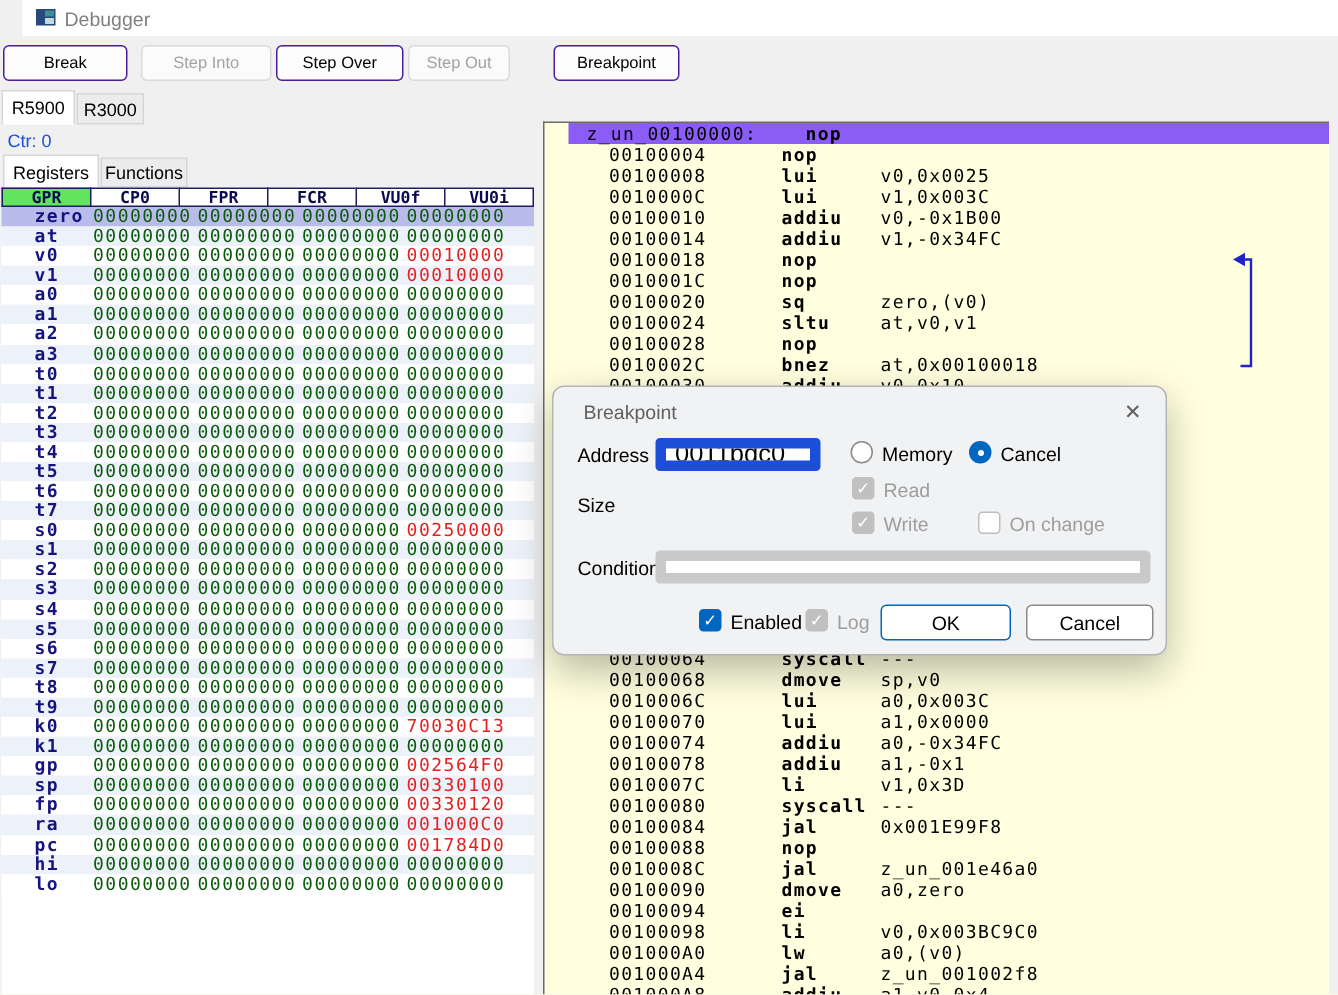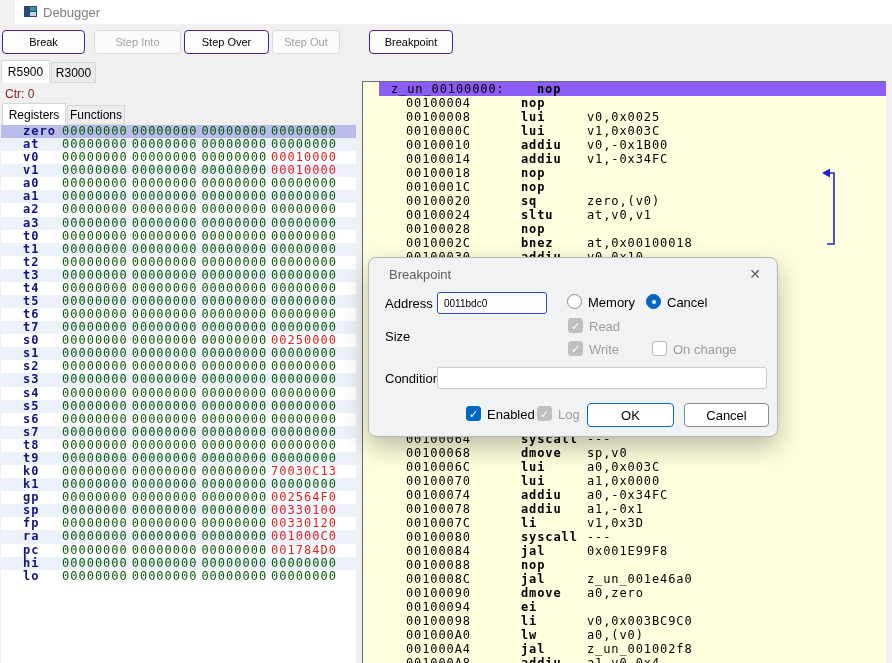--- a/index.html
+++ b/index.html
@@ -17,21 +17,21 @@
   .tb-btn { position:absolute; top:30px; height:24px; background:#fdfdfd; border:1px solid #4c1d95;
             border-radius:4px; font-size:11px; color:#000; display:flex; align-items:center; justify-content:center; }
   .tb-btn.disabled { border-color:#dadada; color:#a2a2a2; background:#fbfbfb; }
 
   
   .tab { position:absolute; font-size:12px; color:#000; display:flex; align-items:center; justify-content:center;
          border:1px solid #d6d6d6; background:#ececec; }
   .tab.active { background:#ffffff; border-bottom:none; }
 
   
-  .ctr { position:absolute; left:5px; top:87px; font-size:12px; color:#7f1d1d; }
+  .ctr { position:absolute; left:5px; top:87px; font-size:12px; color:#1d4ed8; }
 
   
   .reg-panel { position:absolute; left:1px; top:125px; width:355px; height:538px; background:#ffffff; }
   .reg-header { display:flex; height:13px; }
   .reg-hcell { flex:1; border:1px solid #1c1c5e; border-right:none; background:#ffffff;
                font-family:"DejaVu Sans Mono",monospace; font-weight:bold; font-size:11px; line-height:11px;
                color:#0a0a50; text-align:center; }
   .reg-hcell:last-child { border-right:1px solid #1c1c5e; }
   .reg-hcell.active { background:#62e45e; }
   .reg-rows { }
@@ -53,22 +53,22 @@
   .d-args { position:absolute; left:224px; letter-spacing:0.9px; }
   .branch-svg { position:absolute; left:0; top:0; pointer-events:none; }
 
   
   .dialog { position:absolute; left:368px; top:257px; width:410px; height:180px; background:#f1f2f4;
             border:1px solid #b5b5b5; border-radius:8px; box-shadow:0 10px 26px rgba(0,0,0,0.28); z-index:10; }
   .dlg-title { position:absolute; left:20px; top:9px; font-size:13px; color:#5f5f5f; }
   .dlg-close { position:absolute; right:16px; top:8px; font-size:14px; color:#5f5f5f; cursor:default; }
   .dlg-label { position:absolute; font-size:13px; color:#000; }
   .dlg-label.dim { color:#9d9d9d; }
-  .dlg-input { position:absolute; height:22px; background:#fff; border:1px solid #1d4ed8; border-radius:3px;
-               font-size:10px; font-family:"Liberation Sans",sans-serif; color:#000; padding:0 6px; }
+  .dlg-input { position:absolute; height:22px; background:#fff; border:7px solid #1d4ed8; border-radius:3px;
+               font-size:17px; font-family:"Liberation Sans",sans-serif; color:#000; padding:0 6px; }
   .dlg-input.disabled { background:#f7f7f7; border-color:#d5d5d5; color:#9b9b9b; }
   .dlg-input.light { border-color:#c9c9c9; }
   .radio { position:absolute; width:15px; height:15px; border-radius:50%; border:1px solid #8a8a8a; background:#fff; }
   .radio.checked { background:#0067C0; border-color:#0067C0; }
   .radio.checked::after { content:""; position:absolute; left:4.5px; top:4.5px; width:4px; height:4px; border-radius:50%; background:#fff; }
   .cb { position:absolute; width:15px; height:15px; border-radius:3px; border:1px solid #8a8a8a; background:#fff;
         font-size:11px; line-height:14px; text-align:center; color:#fff; }
   .cb.blue { background:#0067C0; border-color:#0067C0; }
   .cb.gray { background:#c0c0c0; border-color:#c0c0c0; }
   .cb.off  { border-color:#bdbdbd; background:#fff; }
@@ -99,20 +99,28 @@
   </div>
 
 <div class="ctr">Ctr: 0</div>
 
 <div id="panel-tabs">
     <div class="tab active" style="left: 2px; width: 64px; top: 103px; height: 22px;">Registers</div>
     <div class="tab" style="left: 67px; width: 58px; top: 105px; height: 20px;">Functions</div>
   </div>
 
 <div class="reg-panel">
+  <div class="reg-header" id="reg-header">
+      <div class="reg-hcell active">GPR</div>
+      <div class="reg-hcell">CP0</div>
+      <div class="reg-hcell">FPR</div>
+      <div class="reg-hcell">FCR</div>
+      <div class="reg-hcell">VU0f</div>
+      <div class="reg-hcell">VU0i</div>
+    </div>
   <div class="reg-rows" id="reg-rows">
       <div class="reg-row sel">
         <span class="reg-name">zero</span>
         <span class="reg-val">00000000</span>
         <span class="reg-val">00000000</span>
         <span class="reg-val">00000000</span>
         <span class="reg-val">00000000</span>
       </div>
       <div class="reg-row alt">
         <span class="reg-name">at</span>

